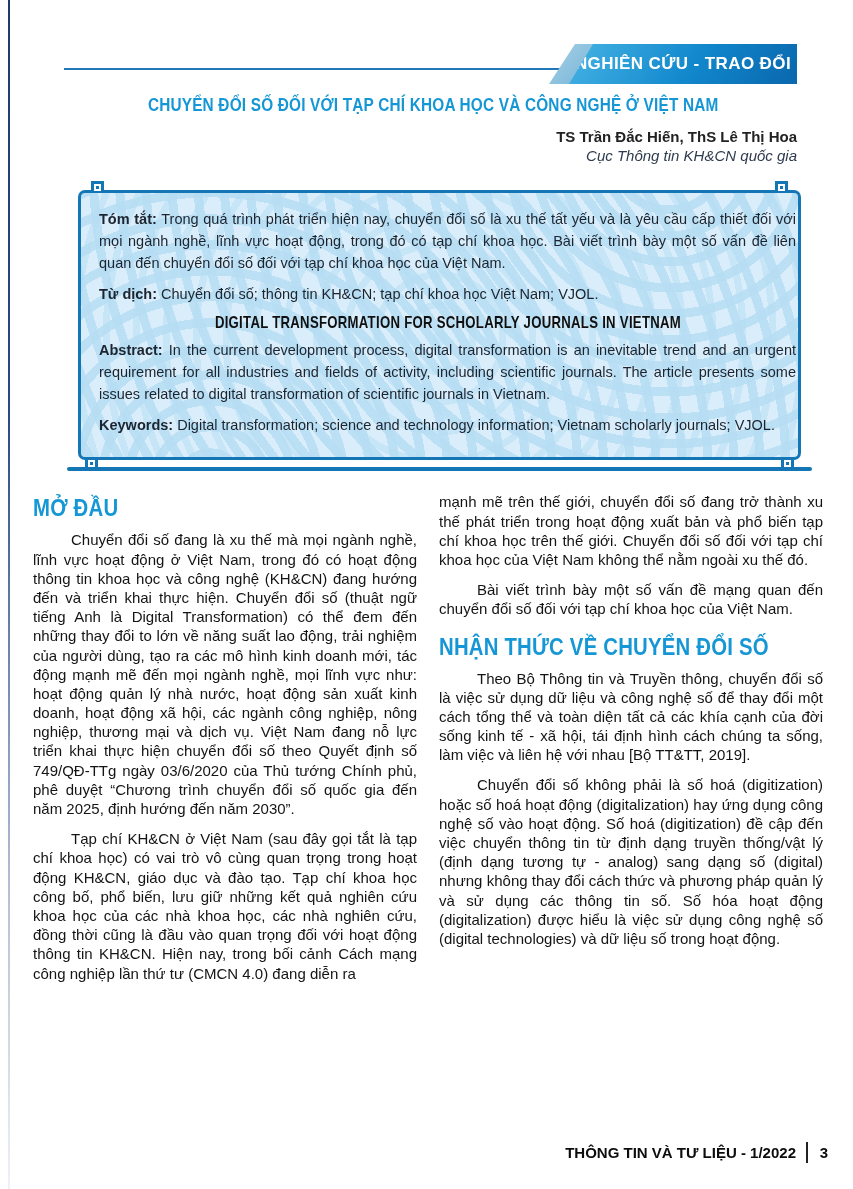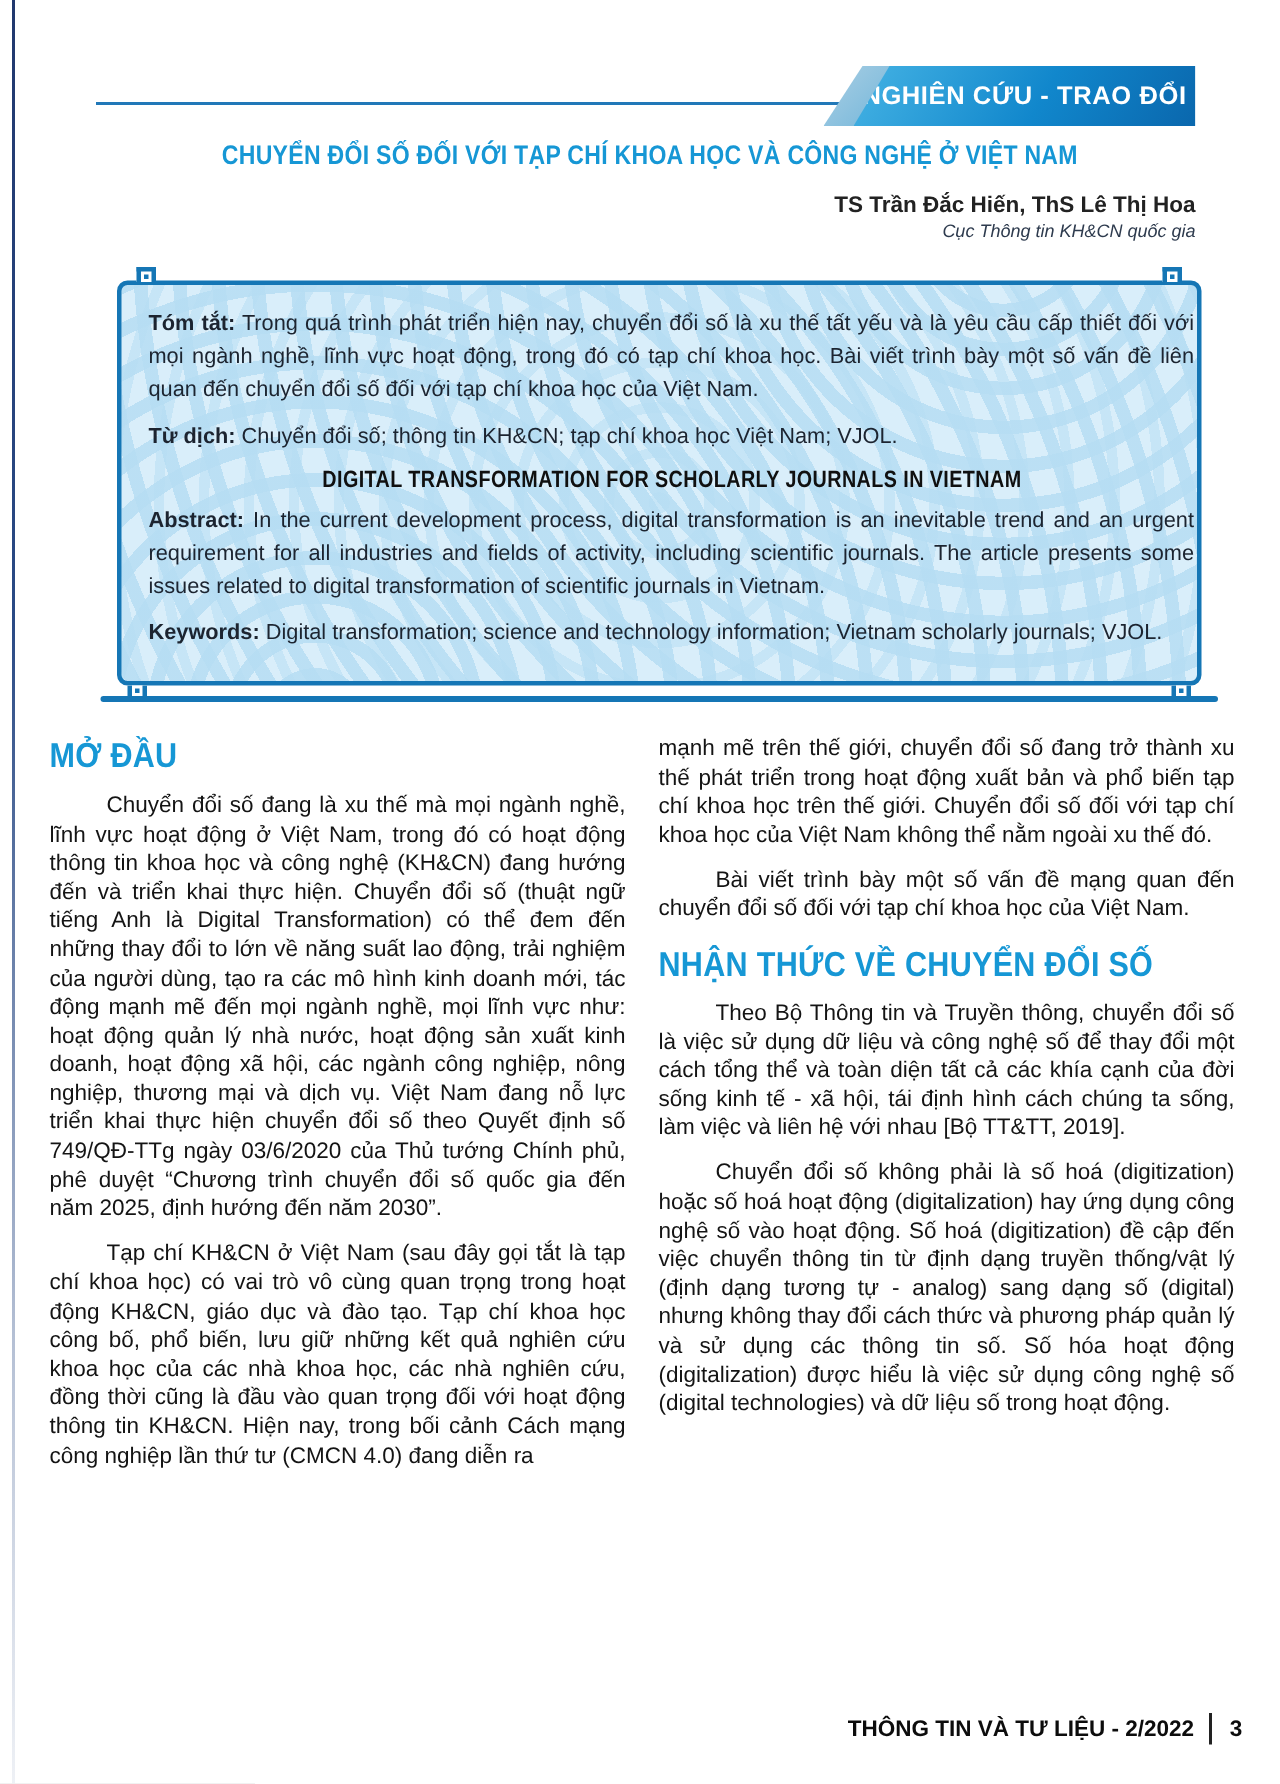--- a/index.html
+++ b/index.html
@@ -36,21 +36,21 @@
     display:flex;align-items:center;justify-content:center;
     color:#ffffff;font-weight:bold;font-size:17px;letter-spacing:0.4px;
   }
   
   .title{
     margin:96px 48px 0 62px;text-align:center;color:var(--accent);
     font-size:16px;font-weight:bold;letter-spacing:0.2px;line-height:1.15;
   }
   .title span{display:inline-block;transform:scale(0.96,1.12);}
   .authors{margin:14px 56px 0 0;text-align:right;font-size:15px;font-weight:bold;color:#222;}
-  .affiliation{margin:2px 56px 0 0;text-align:right;font-size:12px;font-style:italic;color:#2e3b4e;}
+  .affiliation{margin:2px 56px 0 0;text-align:right;font-size:15px;font-style:italic;color:#2e3b4e;}
   
   .abox{
     position:relative;margin:26px 52px 0 78px;
     border:3px solid var(--border-blue);border-radius:7px;
     background-color:var(--box-bg);
     background-image:
       repeating-radial-gradient(circle at 18% 110%,rgba(182,221,243,0.85) 0 9px,rgba(217,238,250,0) 9px 26px),
       repeating-radial-gradient(circle at 82% -15%,rgba(182,221,243,0.85) 0 9px,rgba(217,238,250,0) 9px 26px),
       repeating-radial-gradient(circle at 50% 55%,rgba(196,228,246,0.9) 0 7px,rgba(217,238,250,0) 7px 30px);
     padding:16px 2px 12px 18px;
@@ -143,18 +143,18 @@
       <p>mạnh mẽ trên thế giới, chuyển đổi số đang trở thành xu thế phát triển trong hoạt động xuất bản và phổ biến tạp chí khoa học trên thế giới. Chuyển đổi số đối với tạp chí khoa học của Việt Nam không thể nằm ngoài xu thế đó.</p>
       <p class="indent">Bài viết trình bày một số vấn đề mạng quan đến chuyển đổi số đối với tạp chí khoa học của Việt Nam.</p>
       <h2 class="second"><span>NHẬN THỨC VỀ CHUYỂN ĐỔI SỐ</span></h2>
       <p class="indent"><span>Theo Bộ Thông tin và Truyền thông, </span><span class="ital">chuyển đổi số là việc sử dụng dữ liệu và công nghệ số để thay đổi một cách tổng thể và toàn diện tất cả các khía cạnh của đời sống kinh tế - xã hội, tái định hình cách chúng ta sống, làm việc và liên hệ với nhau</span><span> [Bộ TT&amp;TT, 2019].</span></p>
       <p class="indent">Chuyển đổi số không phải là số hoá (digitization) hoặc số hoá hoạt động (digitalization) hay ứng dụng công nghệ số vào hoạt động. Số hoá (digitization) đề cập đến việc chuyển thông tin từ định dạng truyền thống/vật lý (định dạng tương tự - analog) sang dạng số (digital) nhưng không thay đổi cách thức và phương pháp quản lý và sử dụng các thông tin số. Số hóa hoạt động (digitalization) được hiểu là việc sử dụng công nghệ số (digital technologies) và dữ liệu số trong hoạt động.</p>
     </div>
 
   </div>
 
   <div class="footer">
-    <span>THÔNG TIN VÀ TƯ LIỆU - 2/2022</span>
+    <span>THÔNG TIN VÀ TƯ LIỆU - 1/2022</span>
     <span class="divider"></span>
     <span class="pageno">3</span>
   </div>
 
 </div>
 
 </body></html>

